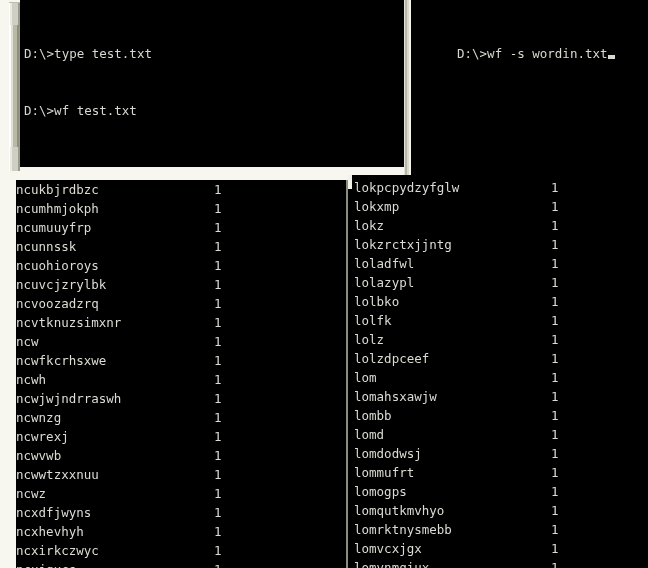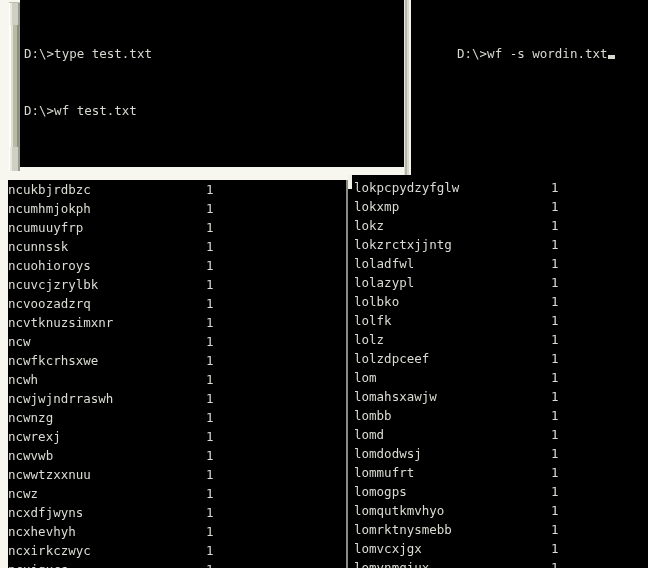--- a/index.html
+++ b/index.html
@@ -127,21 +127,21 @@
     position: absolute;
     left: 0px;
     top: 175px;
     width: 648px;
     height: 5px;
     background: #f7f7ef;
   }
 
   
   #list-left {
-    left: 8px;
+    left: 16px;
     top: 180px;
     width: 348px;
     height: 388px;
     background: #000000;
   }
   #list-left .rows {
     position: absolute;
     left: -3px;
     top: 0px;
   }

